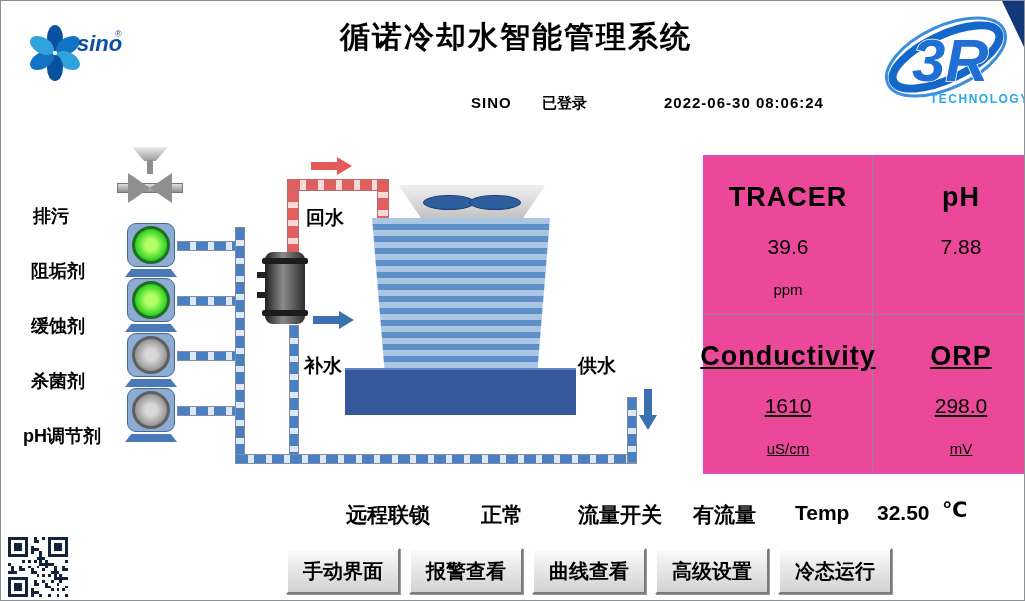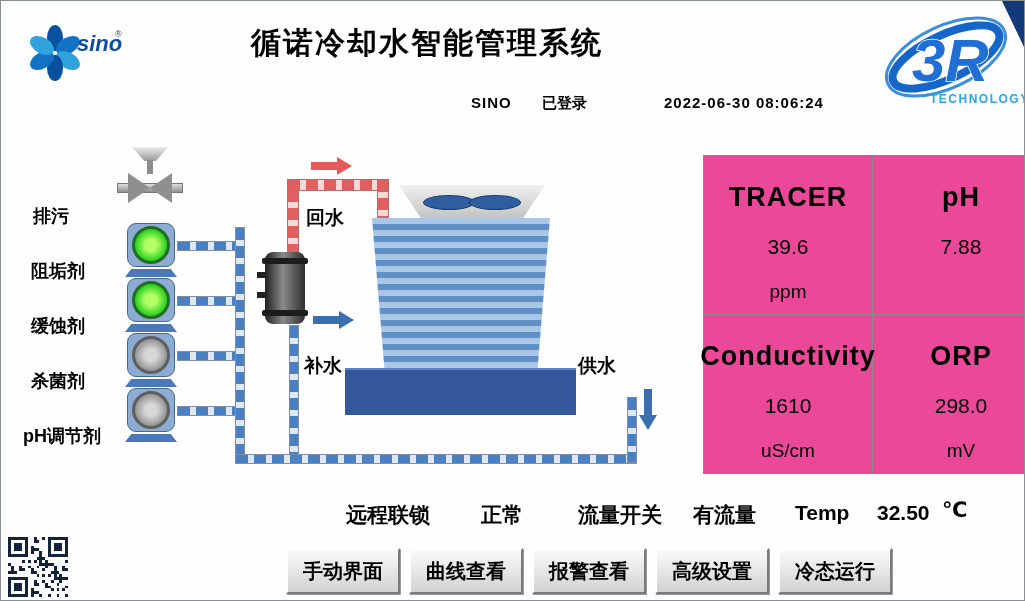--- a/index.html
+++ b/index.html
@@ -4,21 +4,21 @@
 <style>
   html,body{margin:0;padding:0;background:#ffffff;}
   .screen{
     position:relative;width:1025px;height:601px;box-sizing:border-box;
     background:#fefefe;border:1px solid #8a8f96;overflow:hidden;
     font-family:"Liberation Sans","DejaVu Sans",sans-serif;color:#000;
   }
   .abs{position:absolute;}
 
   
-  .title{left:250px;top:22px;width:530px;font-size:30px;font-weight:700;letter-spacing:2px;}
+  .title{left:250px;top:16px;width:530px;text-align:center;font-size:30px;font-weight:700;letter-spacing:2px;}
   .session{top:93px;font-size:15px;}
   .session-user{left:470px;font-weight:700;letter-spacing:1px;}
   .session-status{left:541px;font-weight:600;}
   .session-time{left:663px;font-weight:600;letter-spacing:1px;}
 
   
   .chem-label{font-size:18px;font-weight:600;margin-top:22px;}
 
   
   .valve{left:116px;top:146px;width:66px;height:56px;}
@@ -76,24 +76,24 @@
   .tower-basin{left:344px;top:367px;width:231px;height:47px;background:#34589b;border-top:2px solid #5d85c4;box-sizing:border-box;}
 
   .flow-label{font-size:19px;font-weight:600;}
 
   
   .readings{left:702px;top:154px;width:345px;height:317px;display:grid;
     grid-template-columns:169px 1fr;grid-template-rows:1fr 1fr;border:1px solid #d946ef;background:#ec4899;}
   .rcell{border-right:1px solid #8a8a8a;border-bottom:1px solid #8a8a8a;
     display:flex;flex-direction:column;align-items:center;padding-top:26px;gap:22px;box-sizing:border-box;}
   .rcell:nth-child(2n){border-right:none;}
-  .rcell:nth-child(n+3){border-bottom:none;}
+  .rcell:nth-child(n+3){border-bottom:none;text-decoration:underline;}
   .rname{font-size:27px;font-weight:600;letter-spacing:1px;}
   .rvalue{font-size:21px;font-weight:500;}
-  .runit{font-size:19px;font-weight:500;}
+  .runit{font-size:15px;font-weight:500;}
 
   
   .status-item{top:500px;font-size:21px;font-weight:600;}
   .status-latin{font-weight:600;}
 
   
   .navbar{left:285px;top:547px;display:flex;gap:9px;}
   .nav-btn{width:114px;height:46px;font-size:20px;font-weight:700;color:#000;cursor:pointer;
     font-family:inherit;background:linear-gradient(#fafafa,#d2d2d2);
     border-top:2px solid #ffffff;border-left:2px solid #ffffff;
@@ -240,22 +240,22 @@
   <span class="abs status-item" style="left:345px">远程联锁</span>
   <span class="abs status-item" style="left:480px">正常</span>
   <span class="abs status-item" style="left:577px">流量开关</span>
   <span class="abs status-item" style="left:692px">有流量</span>
   <span class="abs status-item status-latin" style="left:794px">Temp</span>
   <span class="abs status-item status-latin" style="left:876px">32.50</span>
   <span class="abs status-item" style="left:941px;top:497px">℃</span>
 
   <div class="abs navbar">
     <button class="nav-btn">手动界面</button>
+    <button class="nav-btn">报警查看</button>
     <button class="nav-btn">曲线查看</button>
-    <button class="nav-btn">报警查看</button>
     <button class="nav-btn">高级设置</button>
     <button class="nav-btn">冷态运行</button>
   </div>
 
   <div class="abs qr">
     <svg id="qr-svg" width="60" height="60" viewBox="0 0 21 21" shape-rendering="crispEdges">
         <rect x="0" y="0" width="7" height="7" fill="#14233c"></rect>
         <rect x="1" y="1" width="5" height="5" fill="#fff"></rect>
         <rect x="2" y="2" width="3" height="3" fill="#14233c"></rect>
         <rect x="14" y="0" width="7" height="7" fill="#14233c"></rect>

